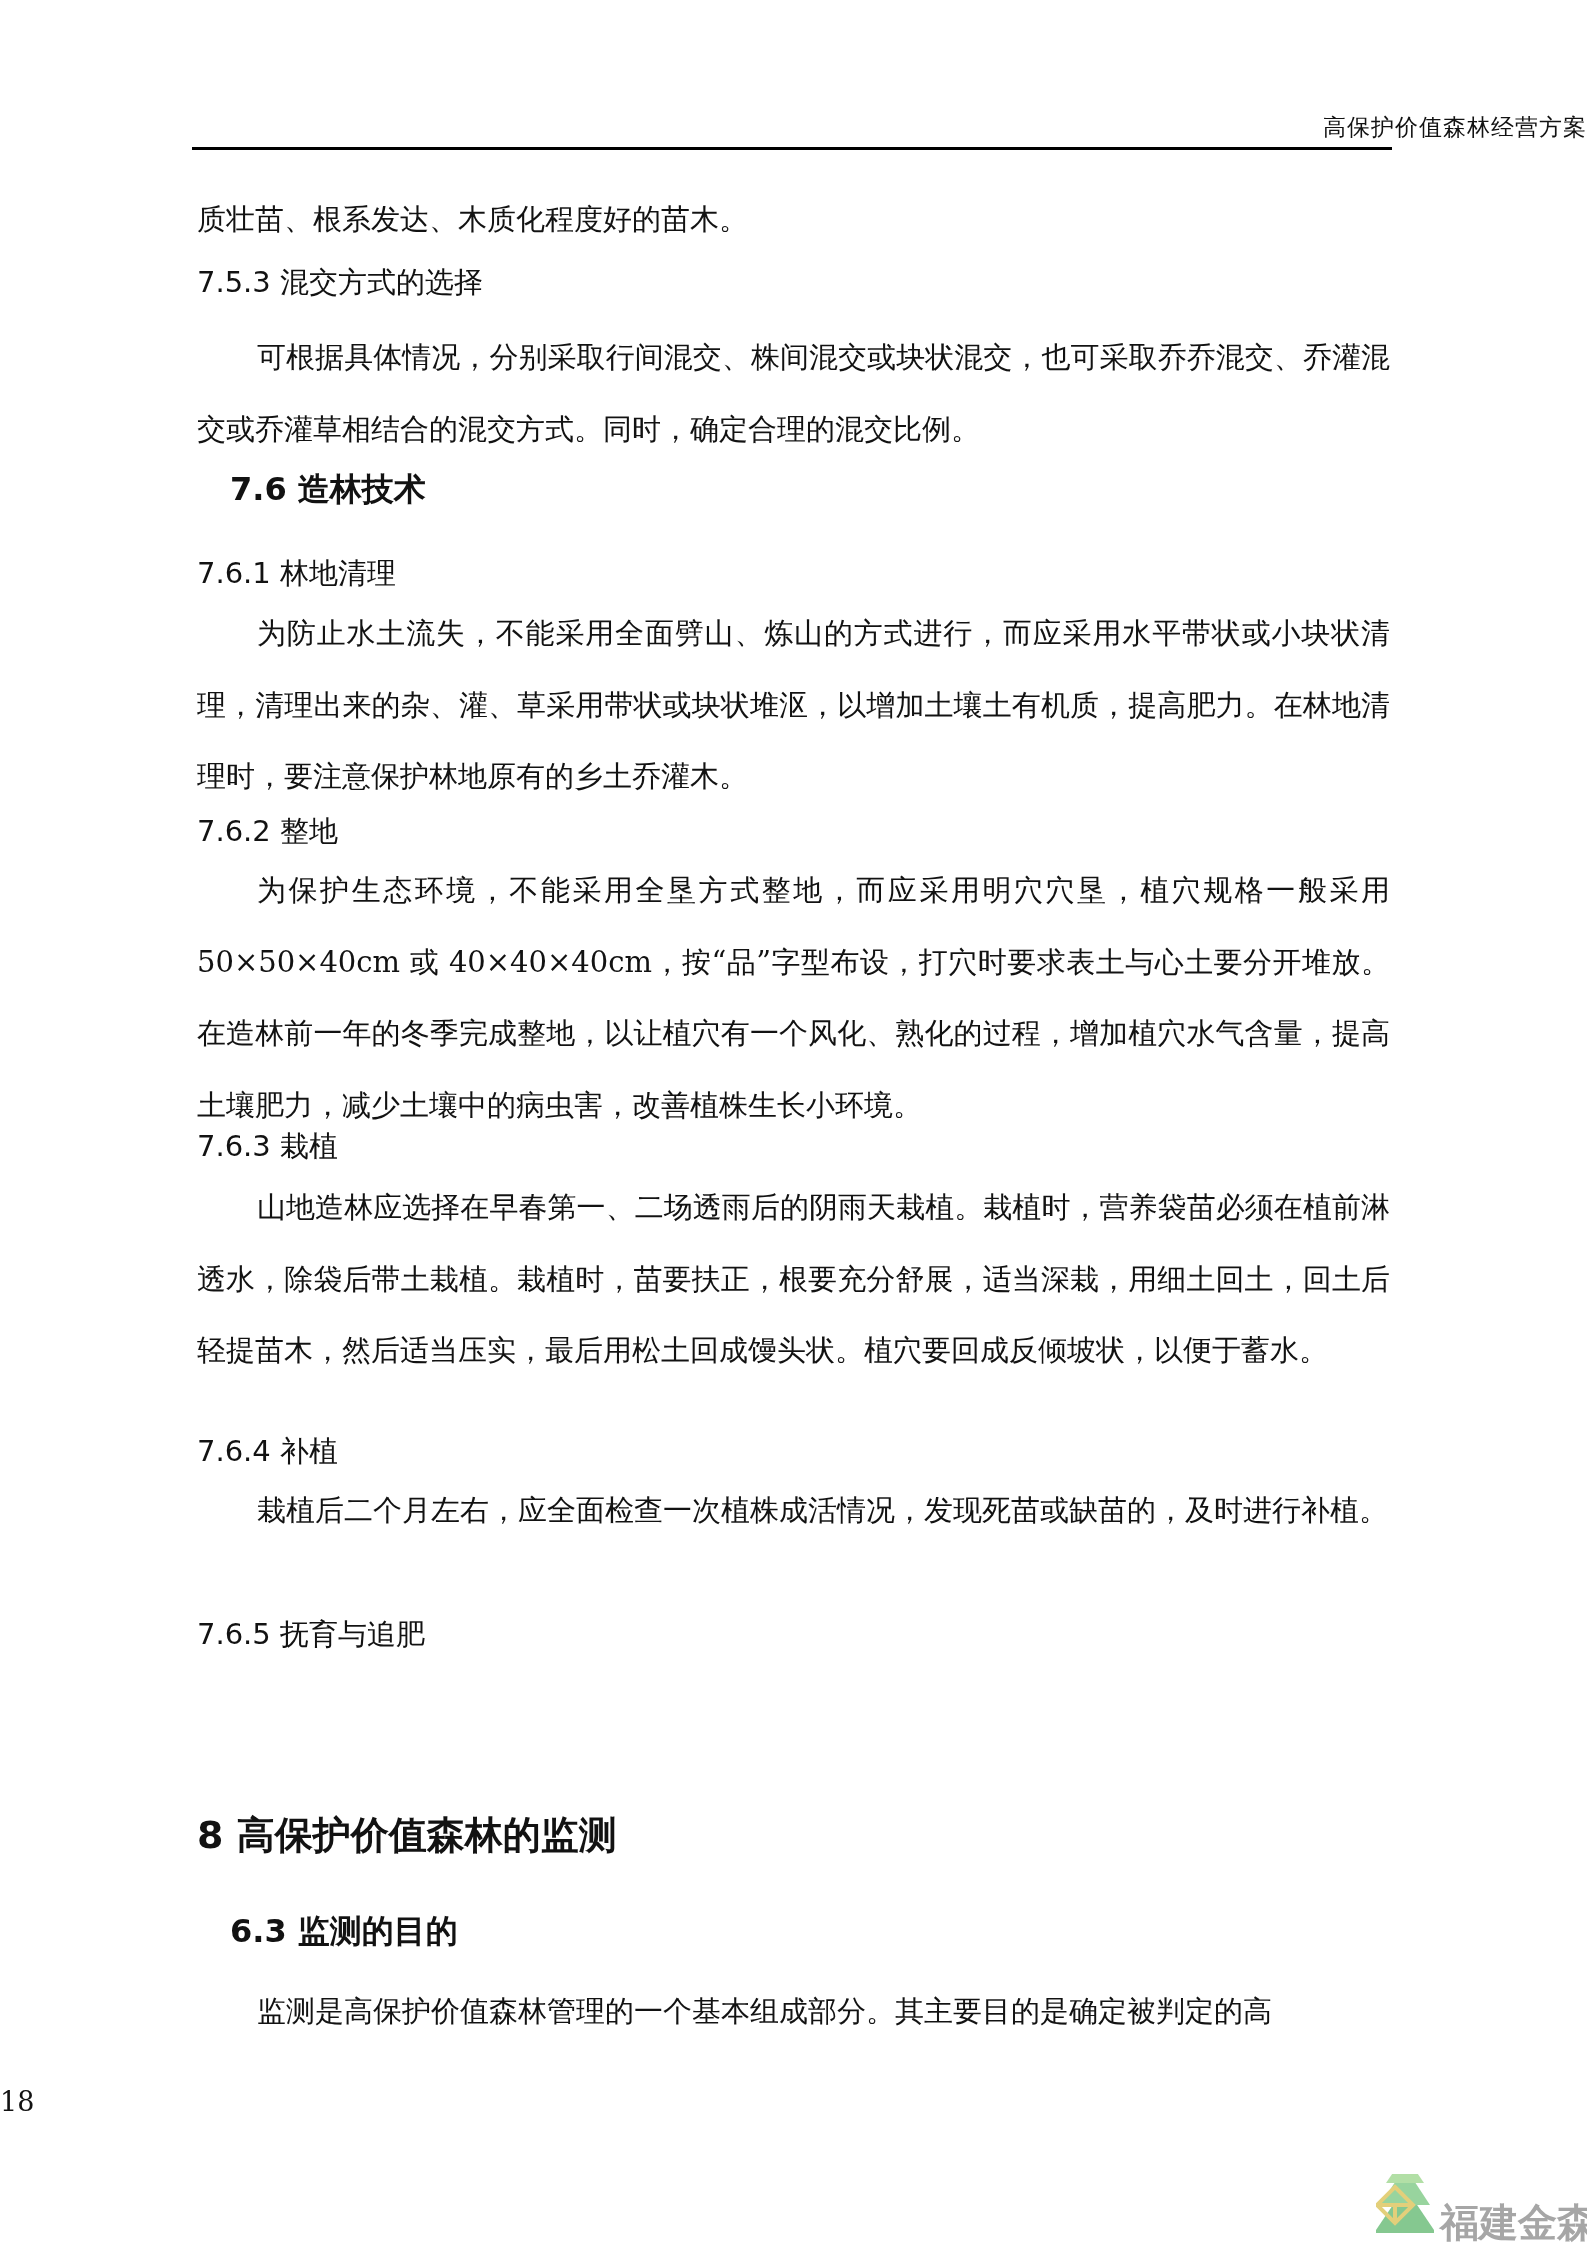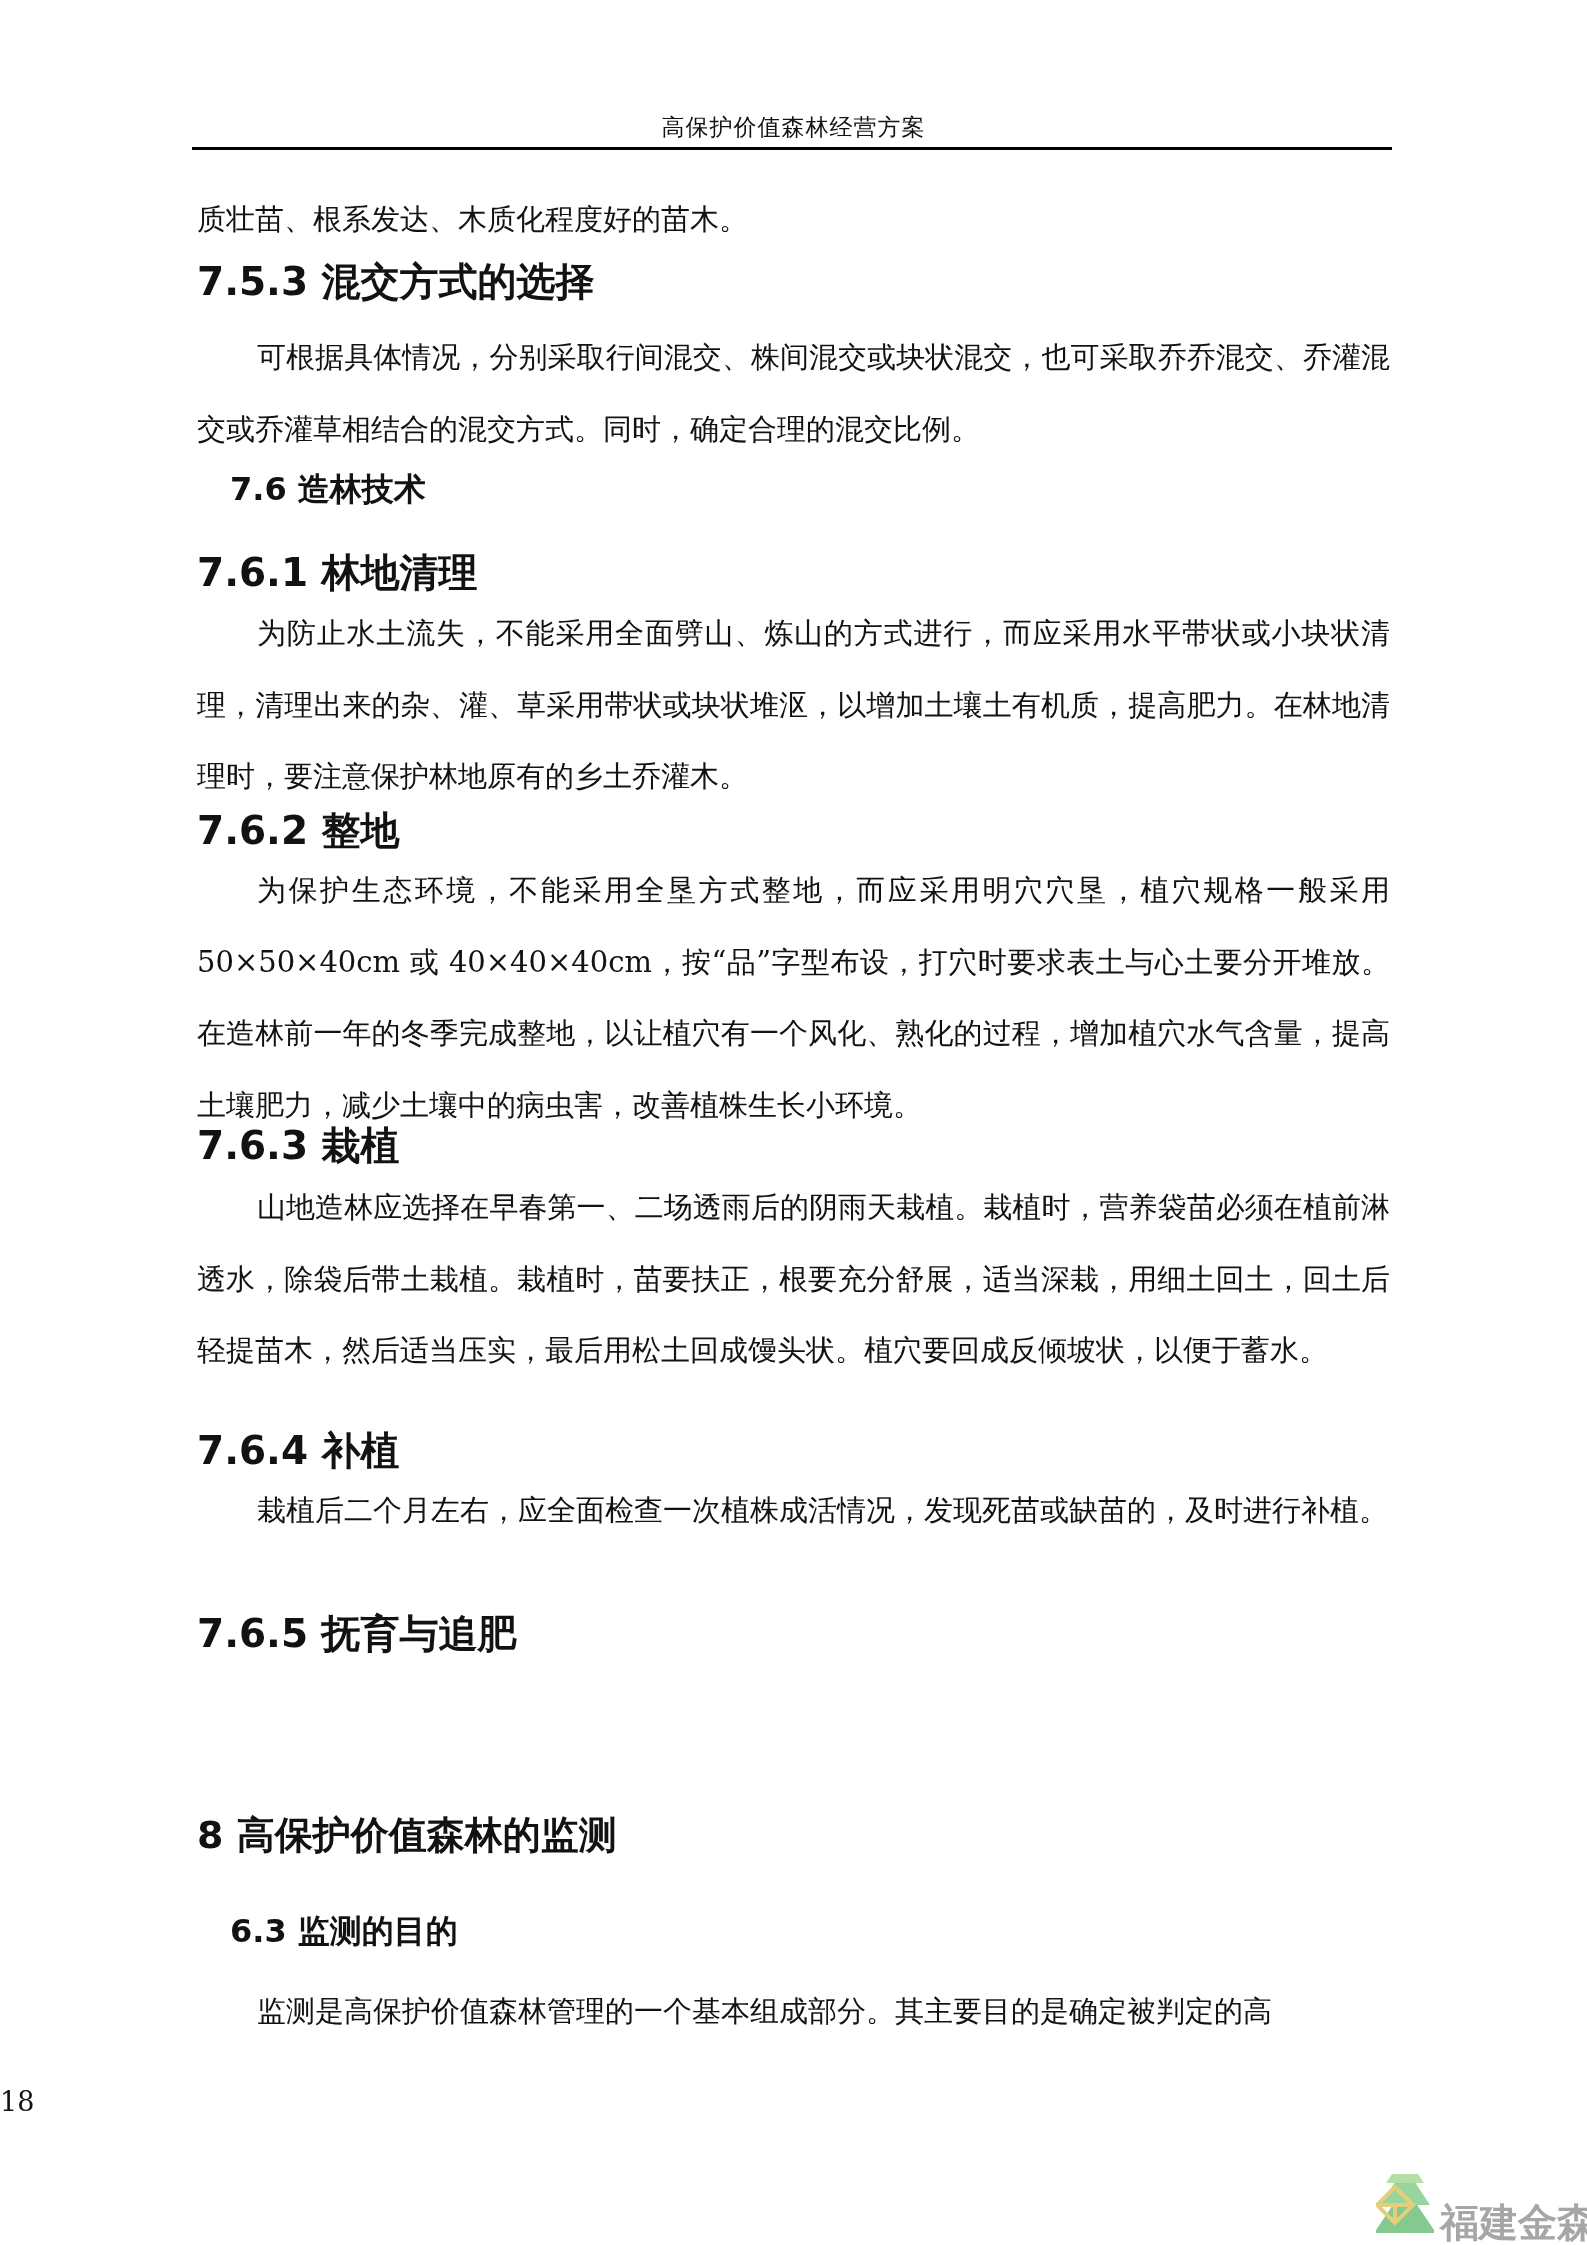--- a/index.html
+++ b/index.html
@@ -7,21 +7,21 @@
   .page{
     position:relative;
     width:1587px;height:2245px;
     background:#ffffff;
     overflow:hidden;
     font-family:"DejaVu Serif","Liberation Serif",serif;
     color:#121212;
   }
   .header-title{
     position:absolute;top:112px;left:0;width:100%;
-    text-align:center;font-size:23px;letter-spacing:1px;
+    text-align:right;font-size:23px;letter-spacing:1px;
   }
   .header-rule{
     position:absolute;top:147px;left:192px;width:1200px;height:3px;
     background:#000;
   }
   .block{position:absolute;left:197px;width:1193px;}
   .body-text{
     font-size:29px;line-height:71.5px;
     text-align:justify;text-justify:inter-character;
     text-indent:60px;
@@ -30,21 +30,21 @@
   .h1-heading{
     font-family:"DejaVu Sans","Liberation Sans",sans-serif;
     font-weight:bold;font-size:38px;line-height:53px;
   }
   .h2-heading{
     font-family:"DejaVu Sans","Liberation Sans",sans-serif;
     font-weight:600;font-size:32px;line-height:44px;margin-left:33px;
   }
   .h3-heading{
     font-family:"DejaVu Sans","Liberation Sans",sans-serif;
-    font-weight:bold;font-size:39px;line-height:40px;
+    font-weight:normal;font-size:29px;line-height:40px;
   }
   .page-number{
     position:absolute;top:2086px;left:0;width:100%;
     text-align:left;font-size:27px;
   }
   .logo{
     position:absolute;left:1376px;top:2174px;width:211px;height:71px;
     display:flex;align-items:flex-end;overflow:hidden;
   }
   .logo-icon{flex:0 0 auto;}

